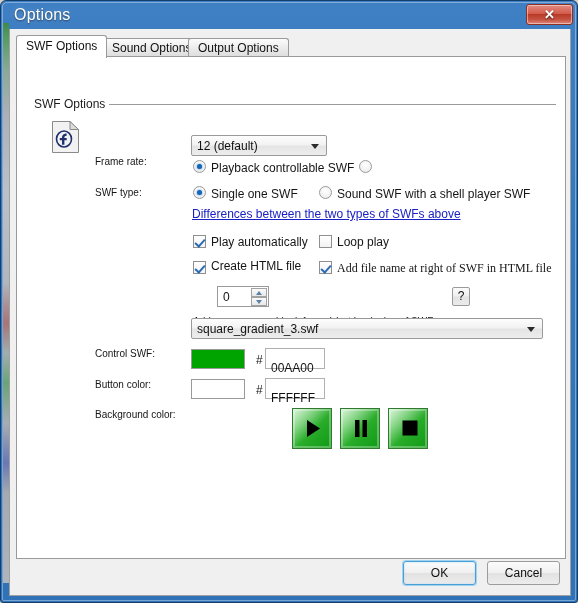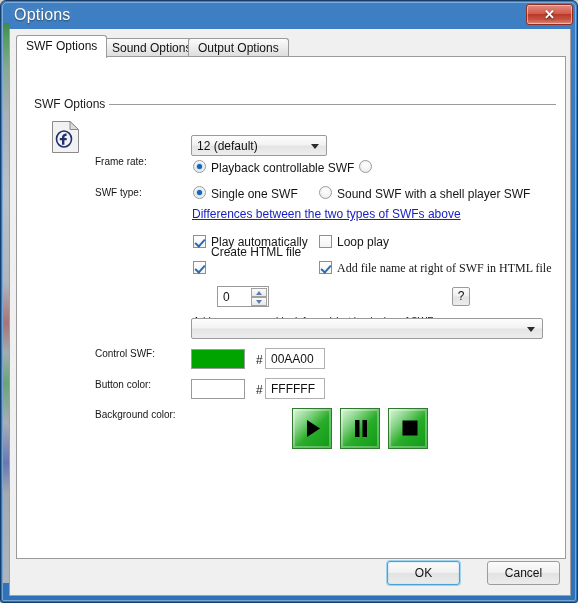--- a/index.html
+++ b/index.html
@@ -314,21 +314,21 @@
     position: absolute;
     box-sizing: border-box;
     width: 60px; height: 21px;
     background: #fff;
     border: 1px solid #b0b0b0;
     font-size: 12px;
     color: #111;
   }
   .hexbox span {
     position: absolute;
-    left: 5px; top: 3px;
+    left: 5px; top: 12px;
   }
 
   
   .media-btn {
     position: absolute;
     top: 379px;
     width: 40px; height: 41px;
     box-sizing: border-box;
     border: 1px solid #2f7a2f;
     background:
@@ -351,21 +351,21 @@
     font-size: 12px;
     color: #111;
     text-align: center;
     line-height: 22px;
     background: linear-gradient(to bottom, #fbfbfb 0%, #f0f0f0 48%, #e2e2e2 52%, #edecec 100%);
     border: 1px solid #9c9c9c;
     border-radius: 3px;
     cursor: pointer;
   }
   #ok-button {
-    right: 110px;
+    right: 94px;
     border-color: #4a9fd4;
     box-shadow: 0 0 0 1px #9fd4f0, inset 0 0 2px rgba(120,200,245,.5);
   }
   #cancel-button { right: 10px; }
 </style>
 </head>
 <body>
 
 <div id="window">
 
@@ -421,36 +421,37 @@
 
     <div id="diff-link">Differences between the two types of SWFs above</div>
 
     <div class="check checked" style="left:183px; top:206px;"></div>
     <div class="opt-text" style="left:201px; top:206px;">Play automatically</div>
 
     <div class="check" style="left:309px; top:206px;"></div>
     <div class="opt-text" style="left:327px; top:206px;">Loop play</div>
 
     <div class="check checked" style="left:183px; top:232px;"></div>
-    <div class="opt-text" style="left:201px; top:216px;text-align:center;">Create HTML file</div>
+    <div class="opt-text" style="left:201px; top:230px;text-align:center;">Create HTML file</div>
 
     <div class="check checked" style="left:309px; top:232px;"></div>
     <div class="opt-text" style="left:327px; top:232px;font-family:Liberation Serif, serif;">Add file name at right of SWF in HTML file</div>
 
     <div class="lbl" style="left:183px; top:261px;">Add</div>
     <div id="spin-box">
       <span id="spin-value">0</span>
       <span class="spin-btn" id="spin-up"></span>
       <span class="spin-btn" id="spin-down"></span>
     </div>
     <div class="lbl" style="left:266px; top:261px;">blank frame(s) at beginning of SWF</div>
     <div id="help-button">?</div>
 
     <div class="lbl field-label" style="top:293px;">Control SWF:</div>
     <div class="combo" style="left:181px; top:289px; width:352px;">
+      <span class="combo-text">square_gradient_3.swf</span>
       <span class="arrow"></span>
     </div>
 
     <div class="lbl field-label" style="top:324px;">Button color:</div>
     <div class="swatch" id="button-color-swatch" style="left: 181px; top: 320px; background: rgb(0, 164, 0);"></div>
     <div class="hash" style="left:246px; top:324px;">#</div>
     <div class="hexbox" style="left:255px; top:319px;">
       <span>00AA00</span>
     </div>
 

